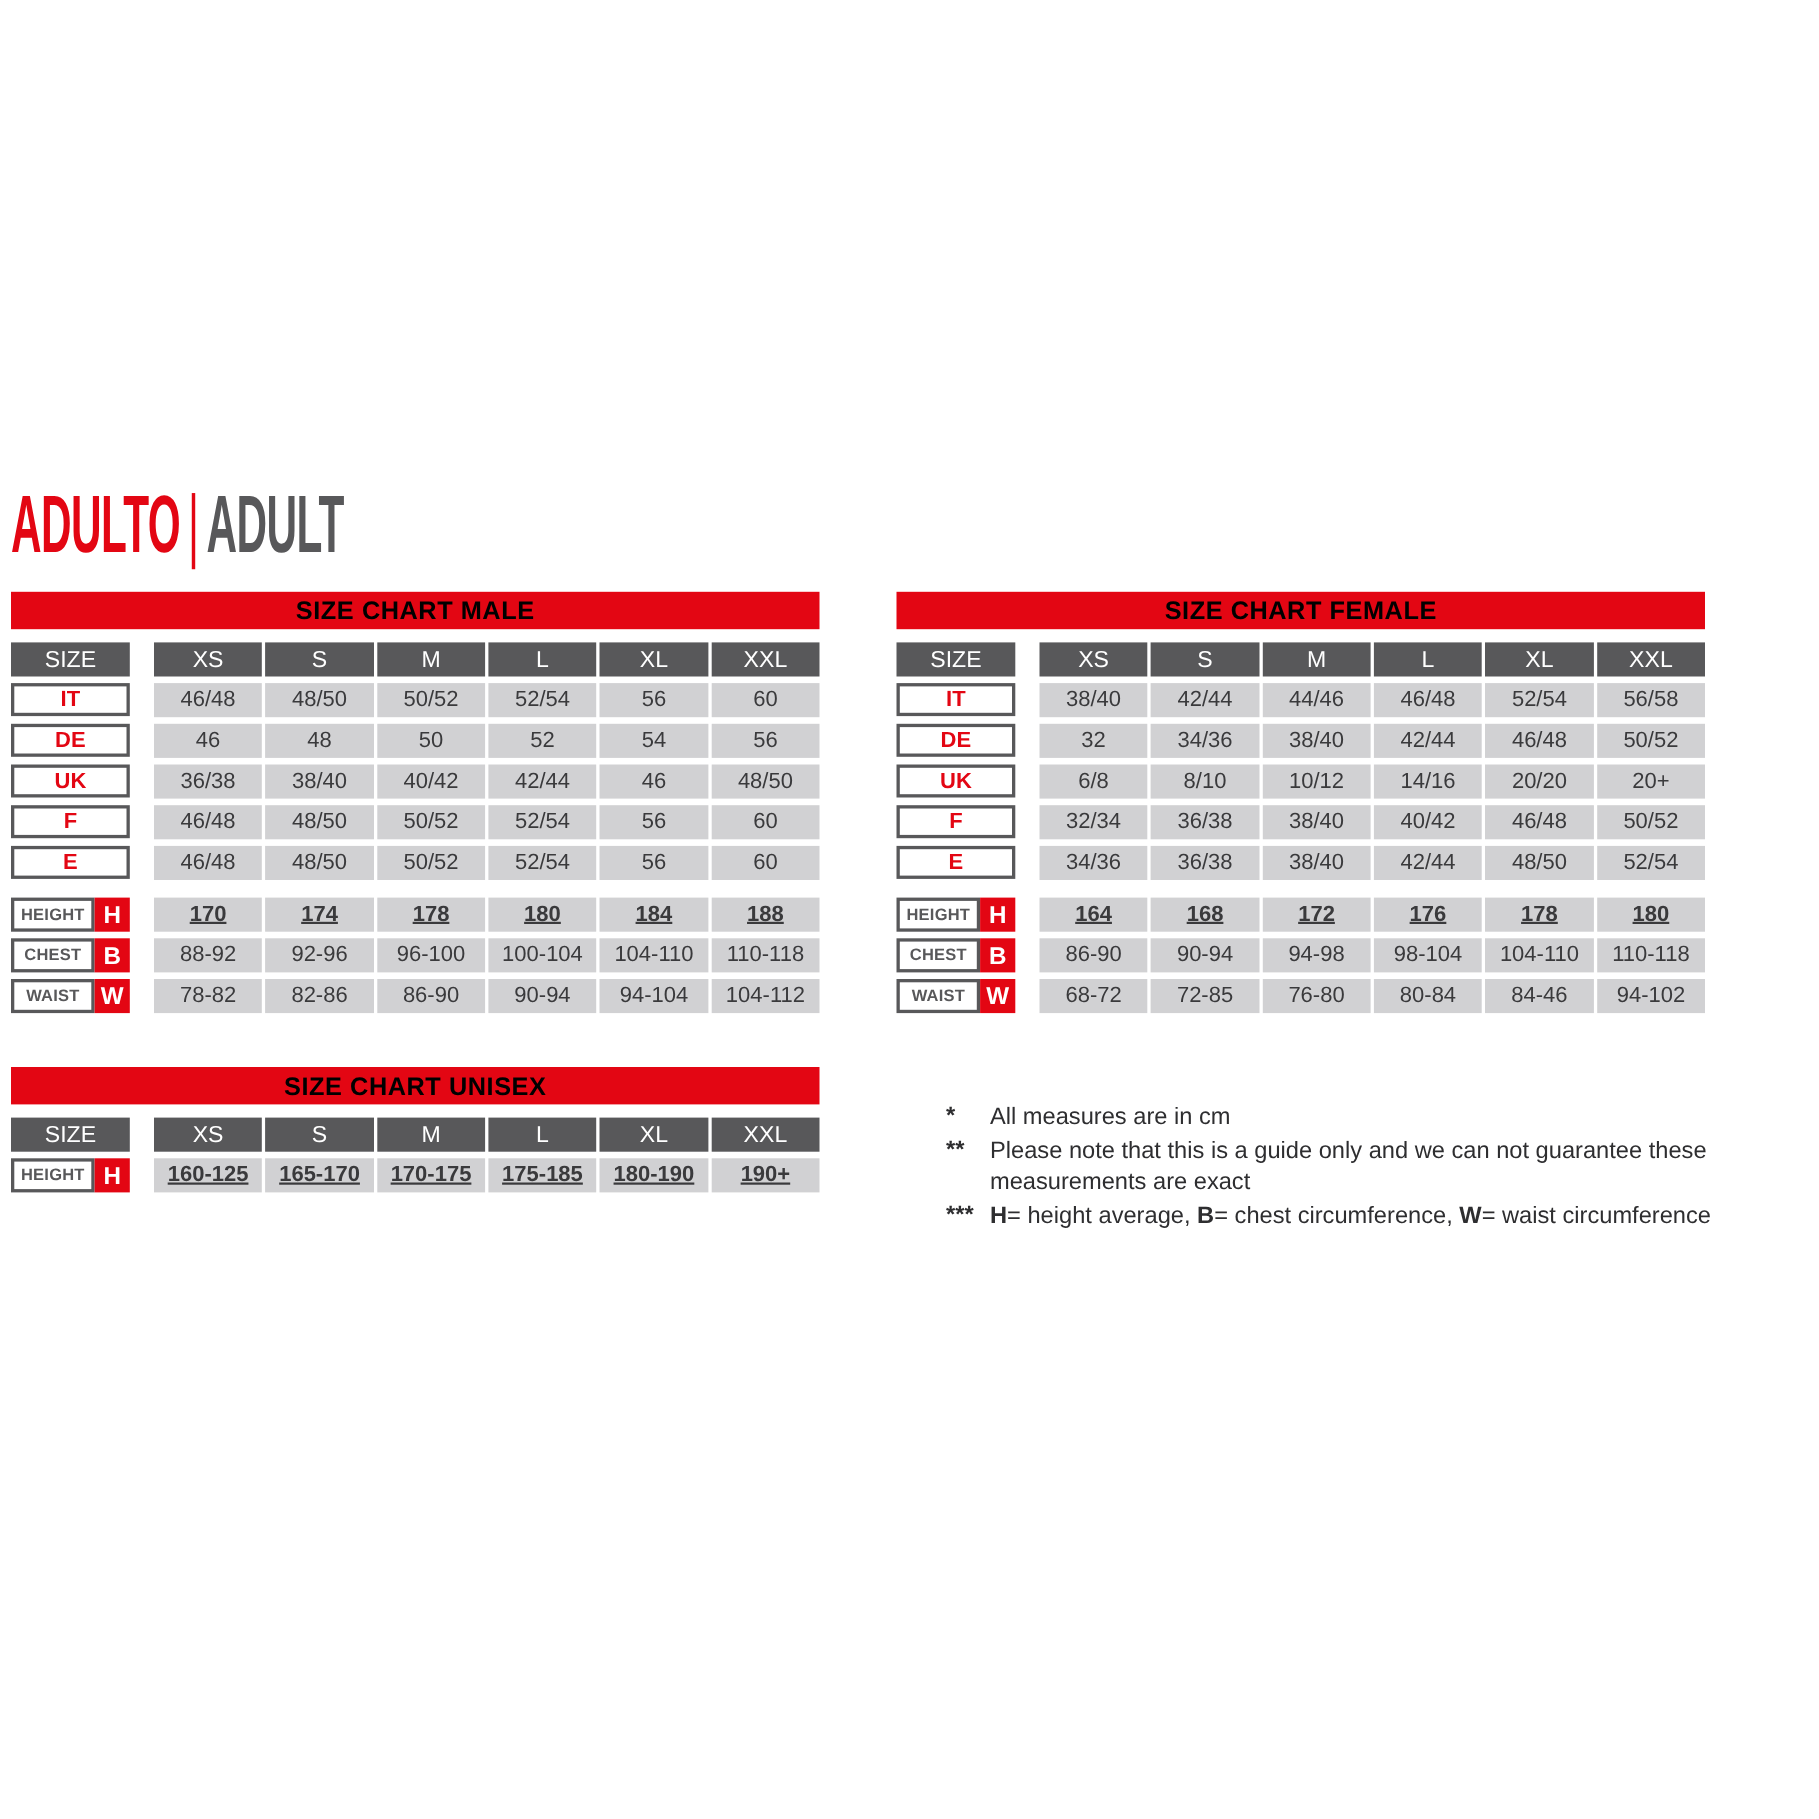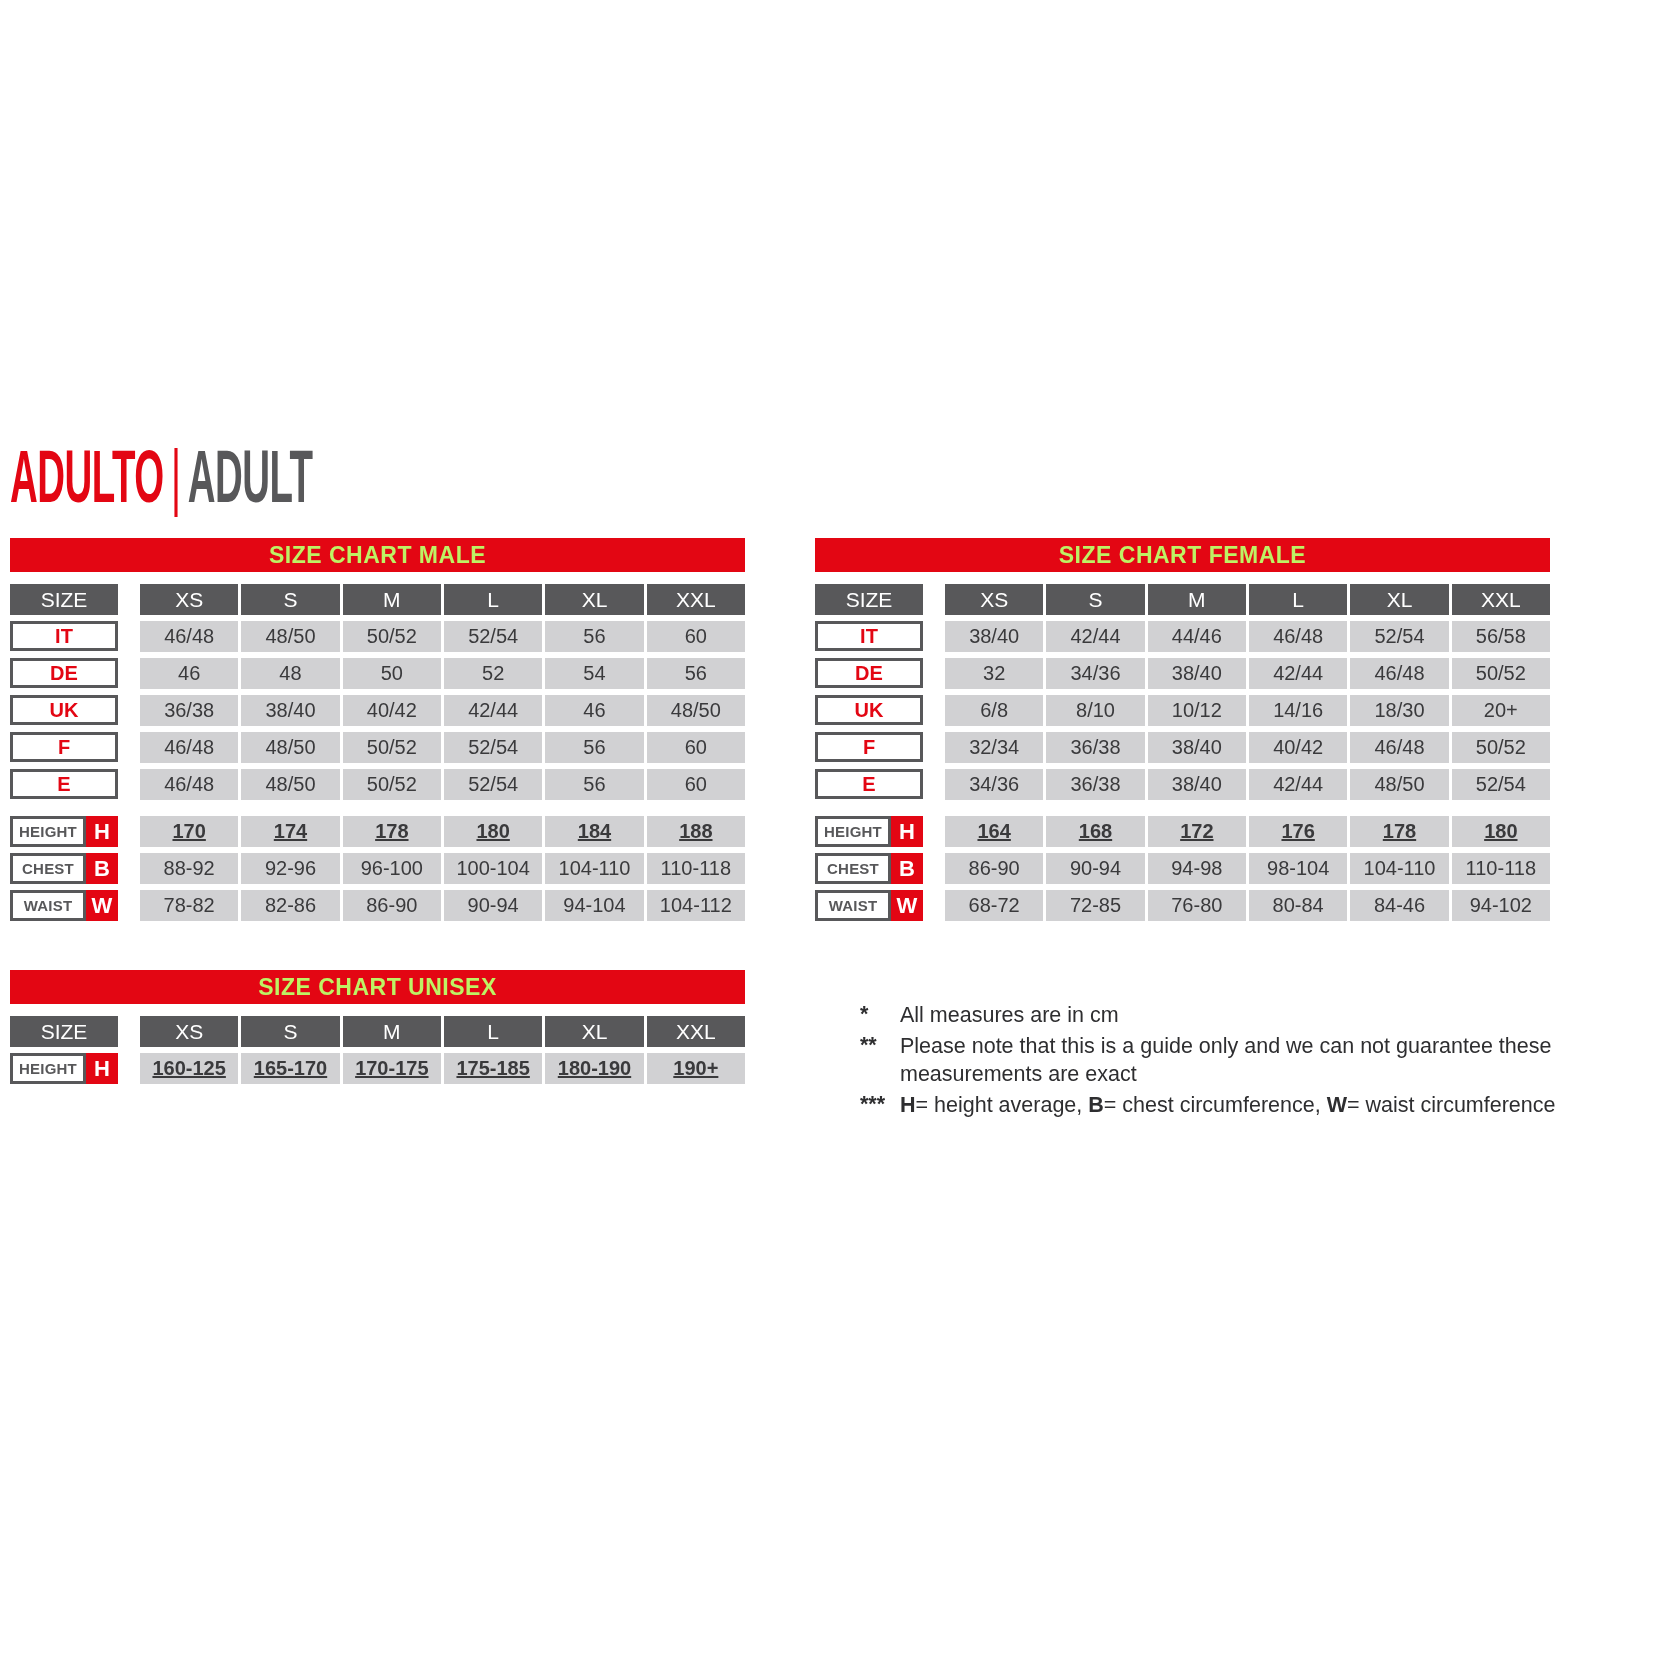--- a/index.html
+++ b/index.html
@@ -29,21 +29,21 @@
   .t-sep{color:var(--red);font-weight:400;margin:0 14px;}
   .t-gray{color:var(--dark);}
 
   
   .stable{position:absolute;width:735px;}
   #table-male{left:10px;top:538px;}
   #table-female{left:815px;top:538px;}
   #table-unisex{left:10px;top:970px;}
 
   .banner{
-    height:34px;background:var(--red);color:#bef264;
+    height:34px;background:var(--red);color:#000000;
     display:flex;align-items:center;justify-content:center;
     font-weight:bold;font-size:23px;letter-spacing:.5px;
     margin-bottom:12px;
   }
   .tgrid{
     display:grid;
     grid-template-columns:127px repeat(6,1fr);
     column-gap:3px;row-gap:6px;
   }
   .col-label{margin-right:19px;}
@@ -195,21 +195,21 @@
       <div class="dcell">34/36</div>
       <div class="dcell">38/40</div>
       <div class="dcell">42/44</div>
       <div class="dcell">46/48</div>
       <div class="dcell">50/52</div>
       <div class="lbox col-label">UK</div>
       <div class="dcell">6/8</div>
       <div class="dcell">8/10</div>
       <div class="dcell">10/12</div>
       <div class="dcell">14/16</div>
-      <div class="dcell">18/30</div>
+      <div class="dcell">20/20</div>
       <div class="dcell">20+</div>
       <div class="lbox col-label">F</div>
       <div class="dcell">32/34</div>
       <div class="dcell">36/38</div>
       <div class="dcell">38/40</div>
       <div class="dcell">40/42</div>
       <div class="dcell">46/48</div>
       <div class="dcell">50/52</div>
       <div class="lbox col-label">E</div>
       <div class="dcell">34/36</div>

